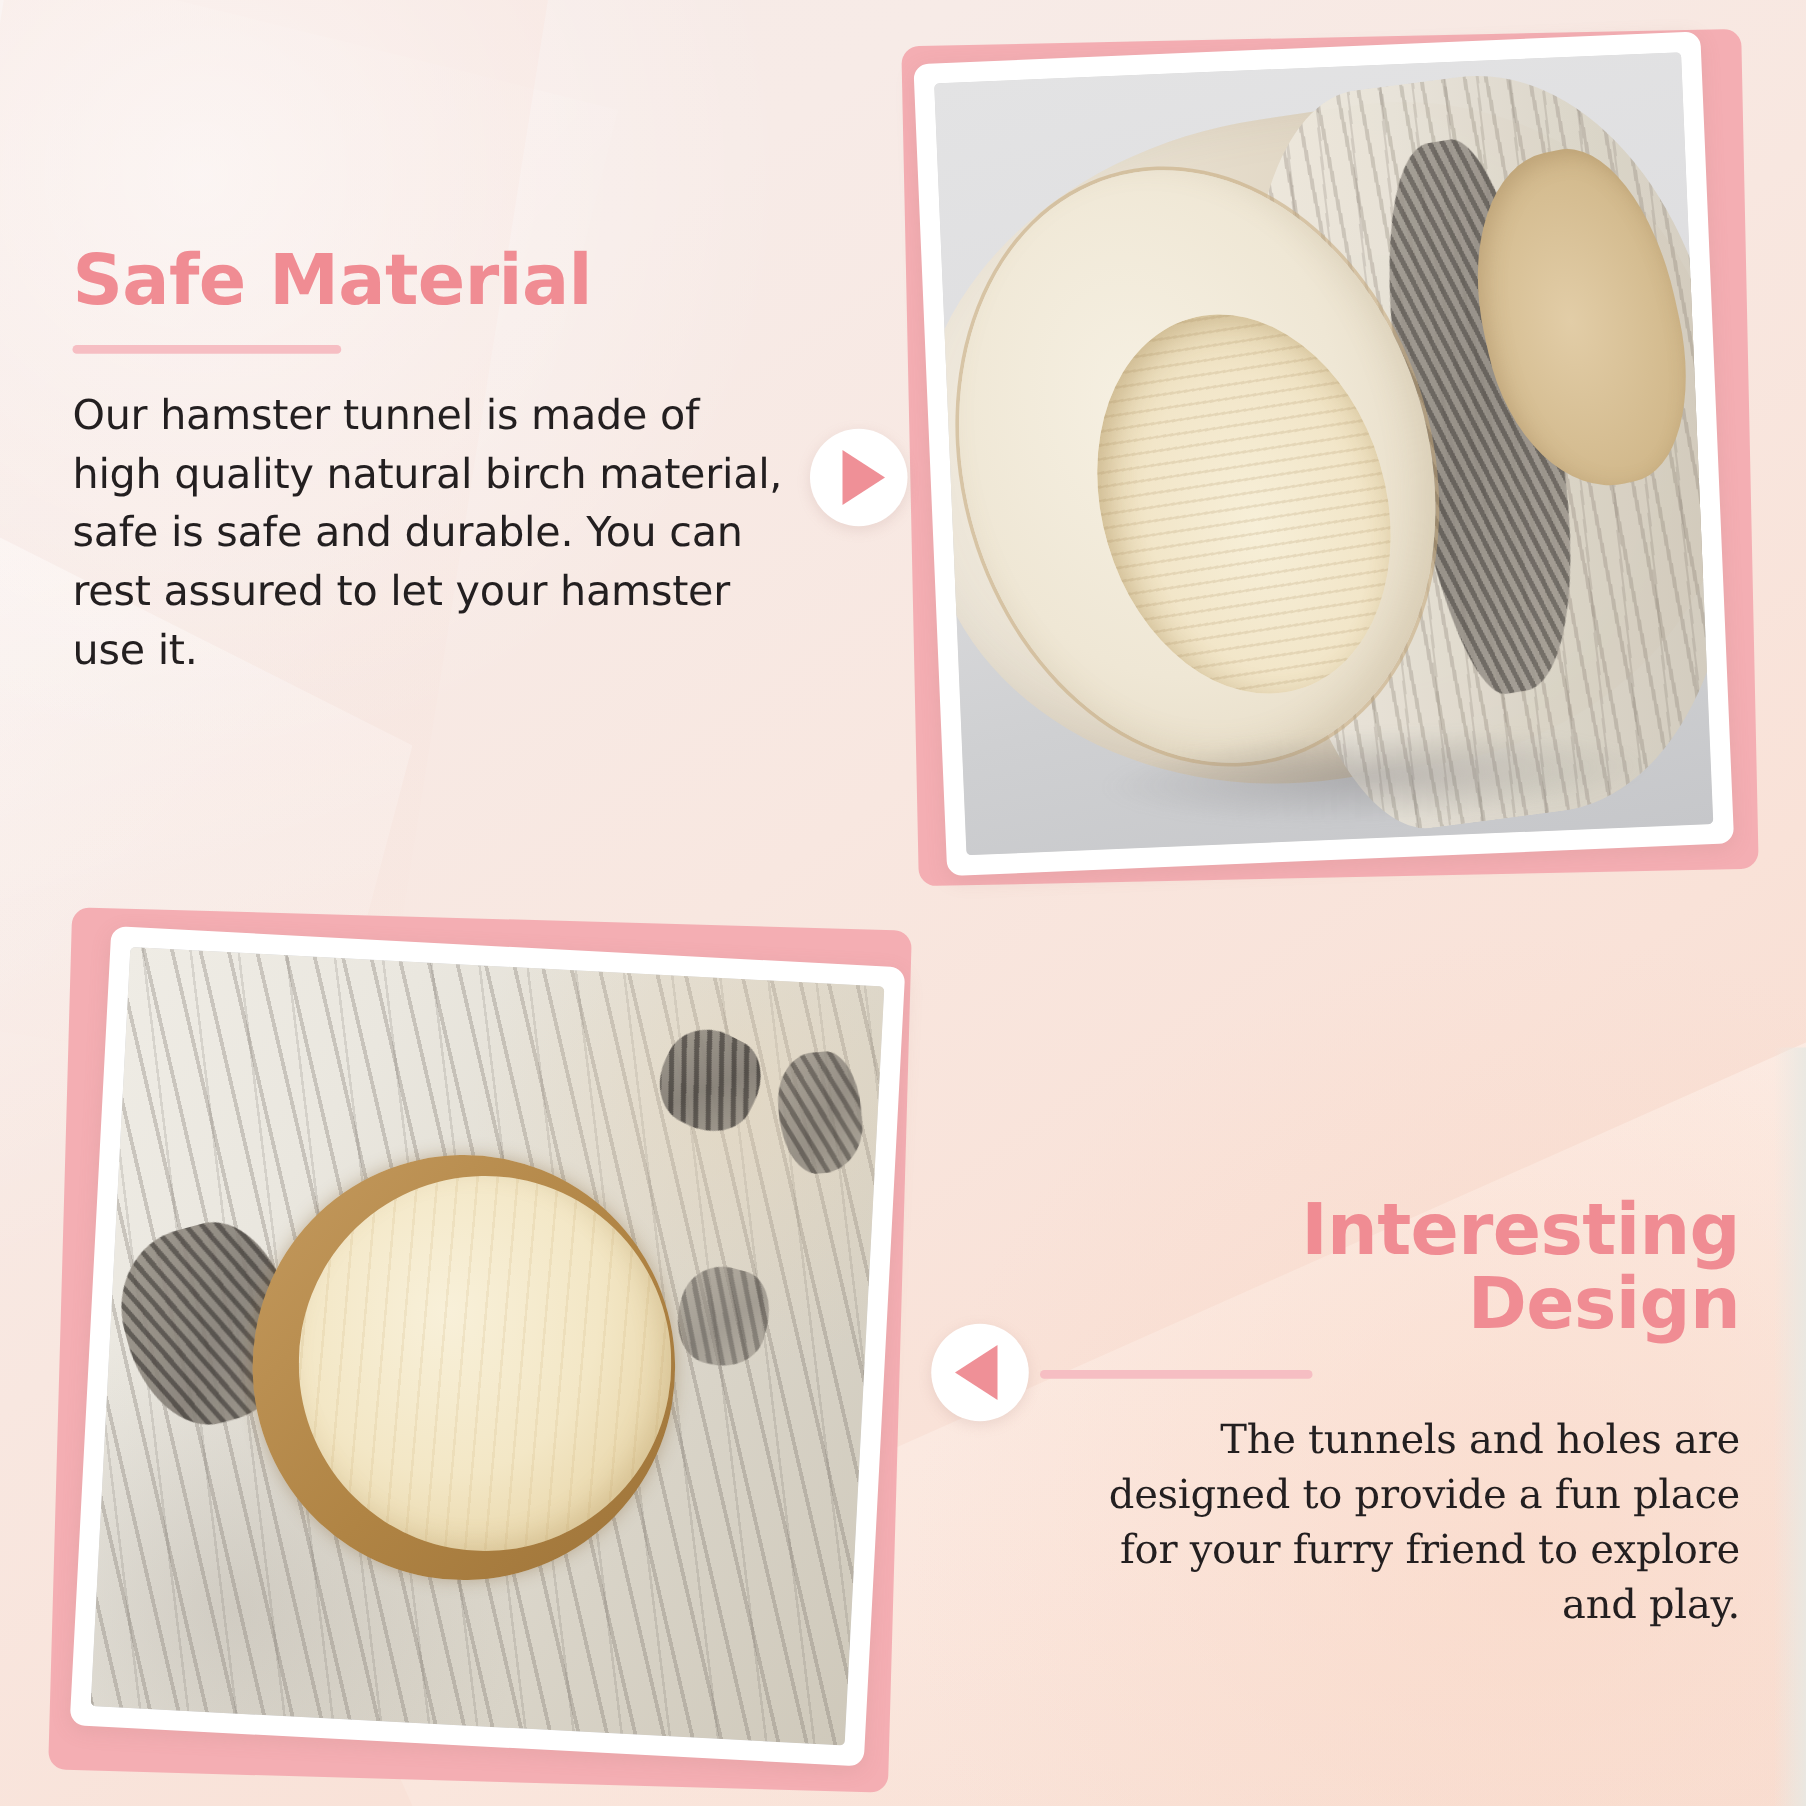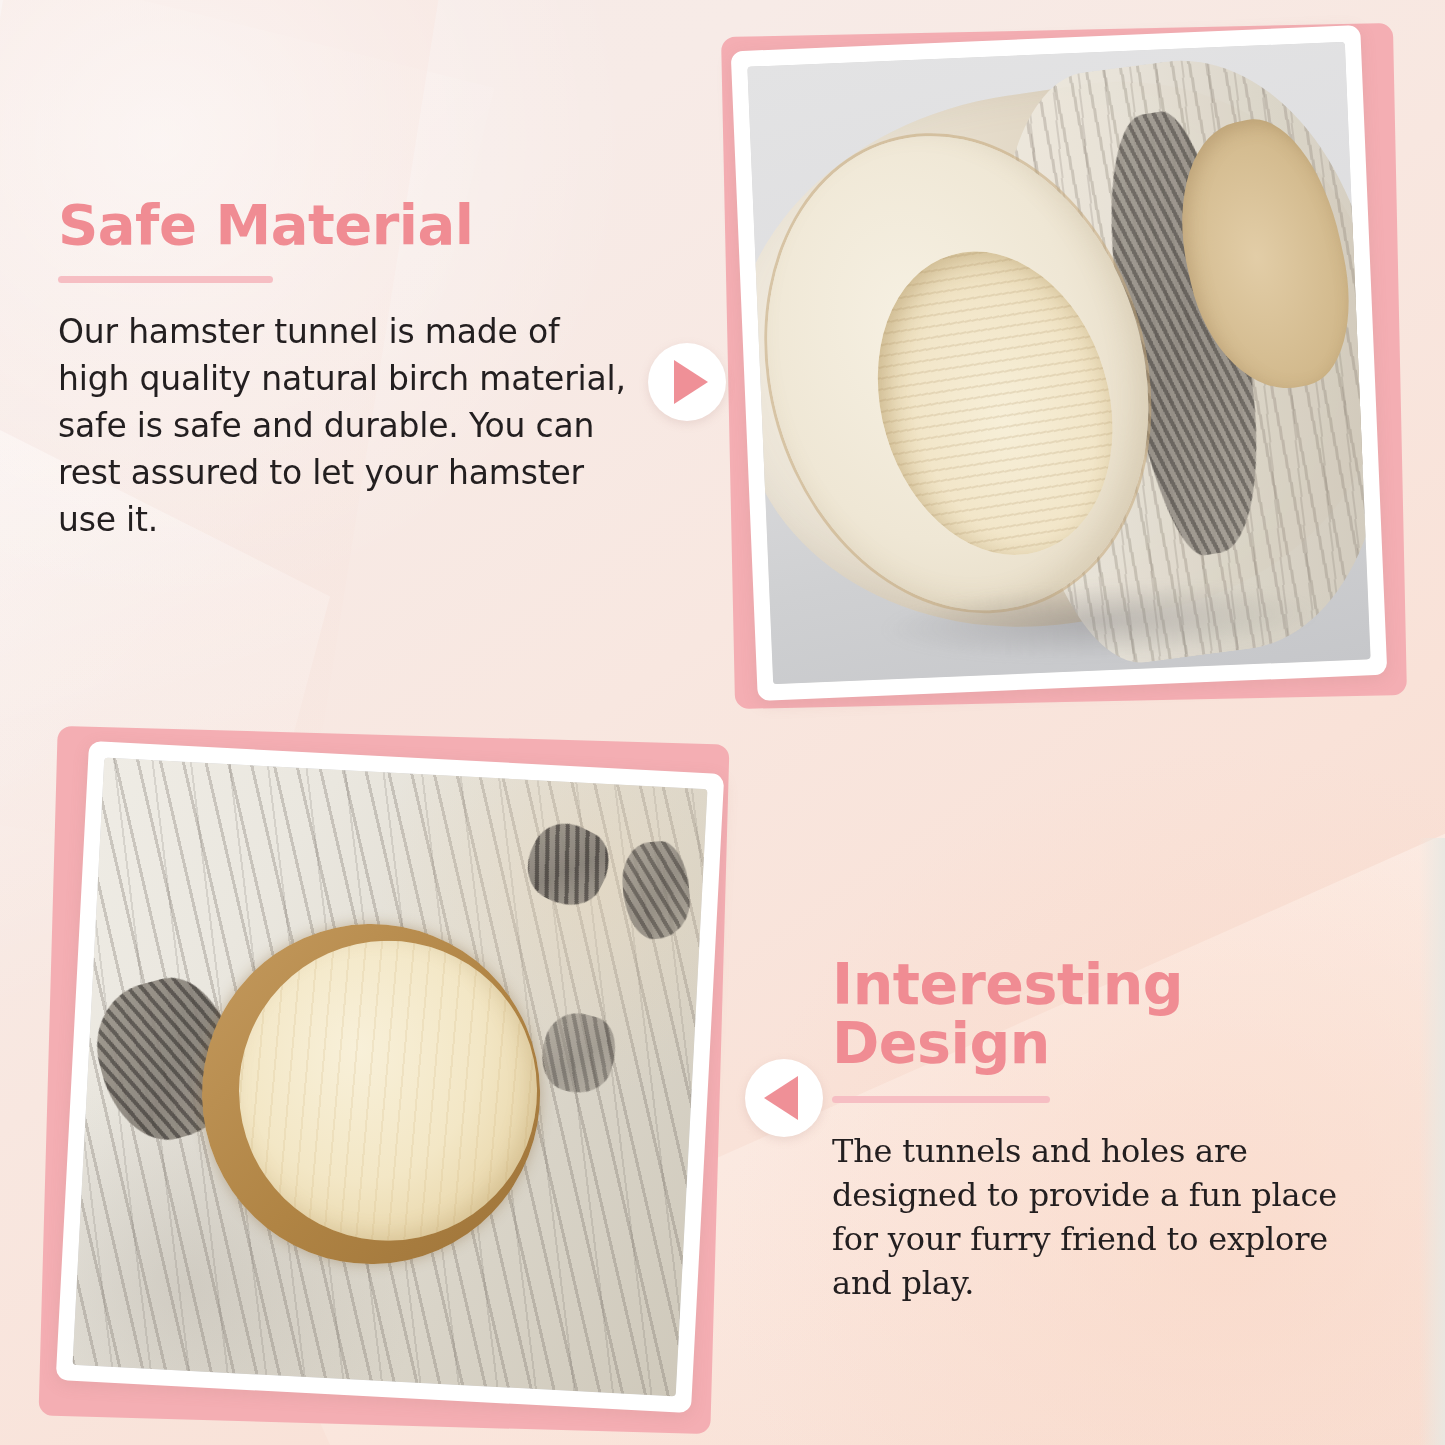--- a/index.html
+++ b/index.html
@@ -318,21 +318,21 @@
     border-top: 22px solid transparent;
     border-bottom: 22px solid transparent;
     border-right: 34px solid #ef9097;
     margin-right: 7px;
   }
 
   
   .text-block { position: absolute; }
 
   .block-safe { left: 58px; top: 196px; width: 580px; }
-  .block-design { left: 832px; top: 955px; width: 560px; }
+  .block-design { left: 832px; top: 955px; width: 560px; text-align: right; }
 
   .feature-title {
     margin: 0;
     color: #f08c93;
     font-family: "DejaVu Sans", sans-serif;
     font-weight: bold;
     font-size: 56px;
     line-height: 1.04;
     letter-spacing: -0.5px;
   }

